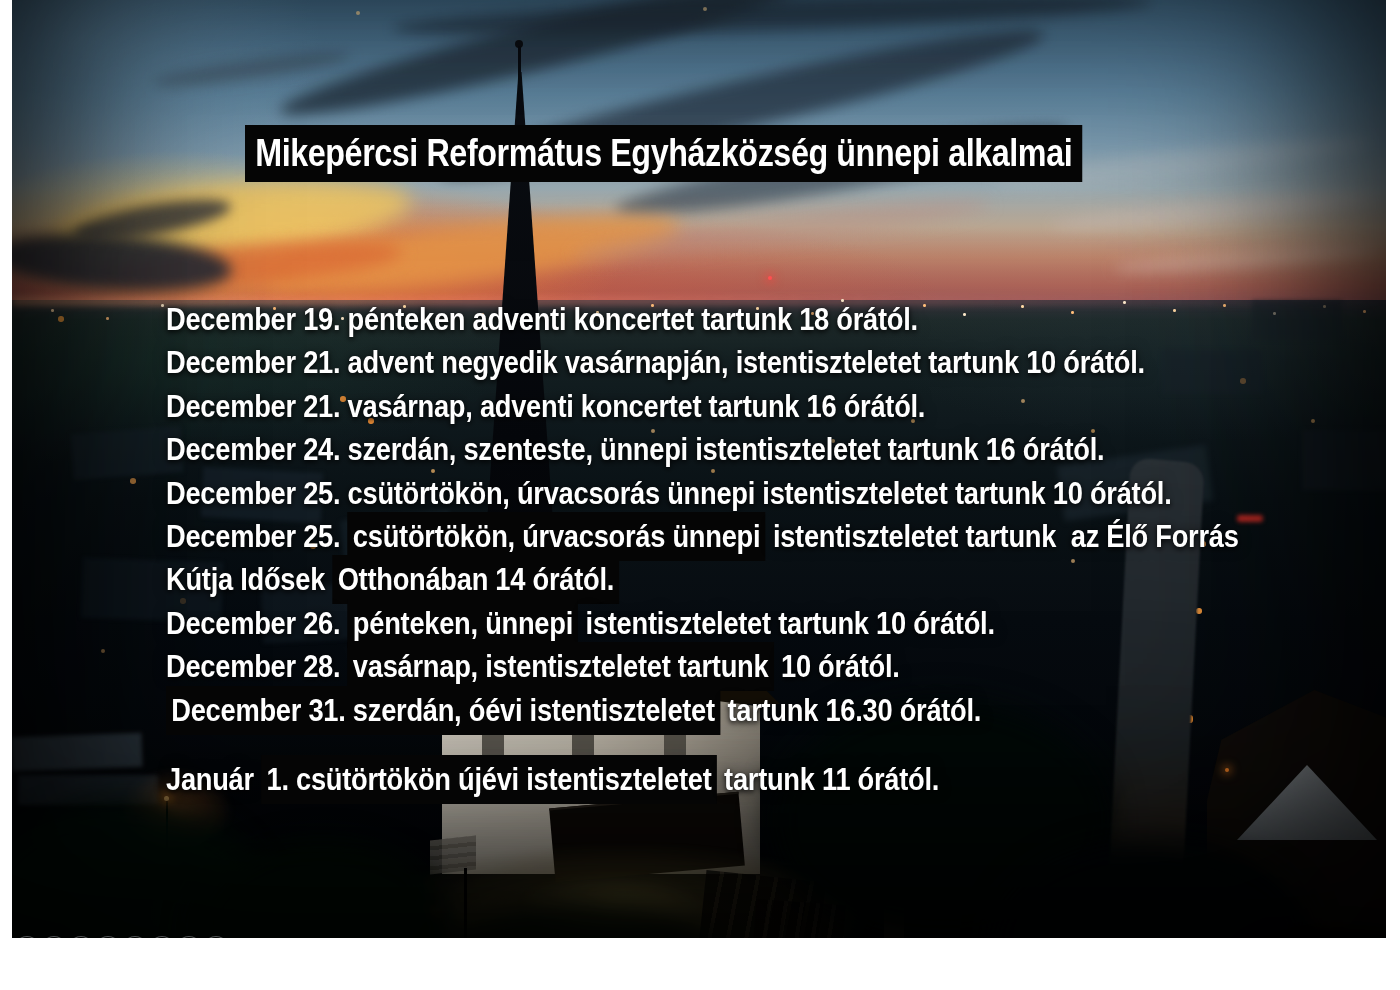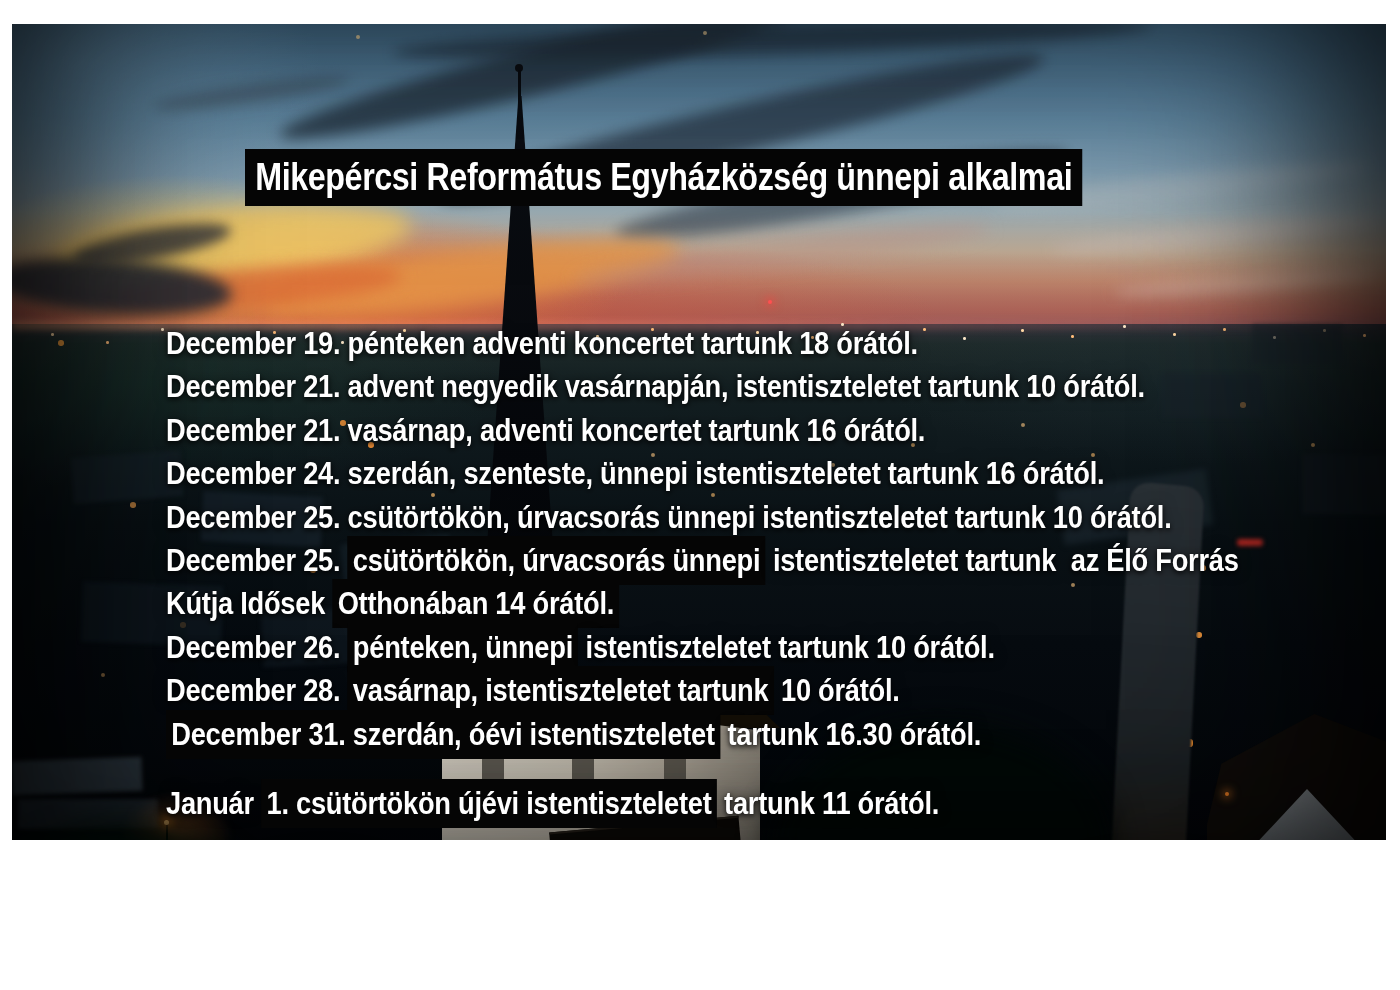--- a/index.html
+++ b/index.html
@@ -1,18 +1,18 @@
 <!DOCTYPE html>
 <html style="--text: #ffffff; --hl: #050505; --title-bg: #050505;"><head>
 <meta charset="utf-8">
 <style>
   html,body{margin:0;padding:0;background:#ffffff;}
   .stage{position:relative;width:1400px;height:990px;background:#ffffff;overflow:hidden;
          font-family:"Liberation Sans",sans-serif;}
-  .photo{position:absolute;left:12px;top:24px;width:1374px;height:816px;background:#05070a;overflow:hidden;}
+  .photo{position:absolute;left:12px;top:0;width:1374px;height:938px;background:#05070a;overflow:hidden;}
   .b{position:absolute;}
   
   .sky{left:0;top:0;width:1374px;height:314px;
     background:
       radial-gradient(ellipse 340px 220px at 70px 40px, rgba(125,170,200,.55), transparent 70%),
       radial-gradient(ellipse 300px 110px at 165px 230px, rgba(246,210,115,.95), transparent 72%),
       radial-gradient(ellipse 430px 120px at 300px 265px, rgba(225,125,60,.9), transparent 72%),
       radial-gradient(ellipse 760px 130px at 360px 295px, rgba(200,85,62,.8), transparent 75%),
       radial-gradient(ellipse 1500px 100px at 620px 305px, rgba(168,92,88,.65), transparent 80%),
       linear-gradient(180deg,#47718f 0%,#55809f 14%,#6690ac 30%,#7f9fb4 46%,#9cadb4 60%,#bba894 72%,#c08d6f 82%,#ad6757 91%,#8c5458 97%,#6e4750 100%);}

